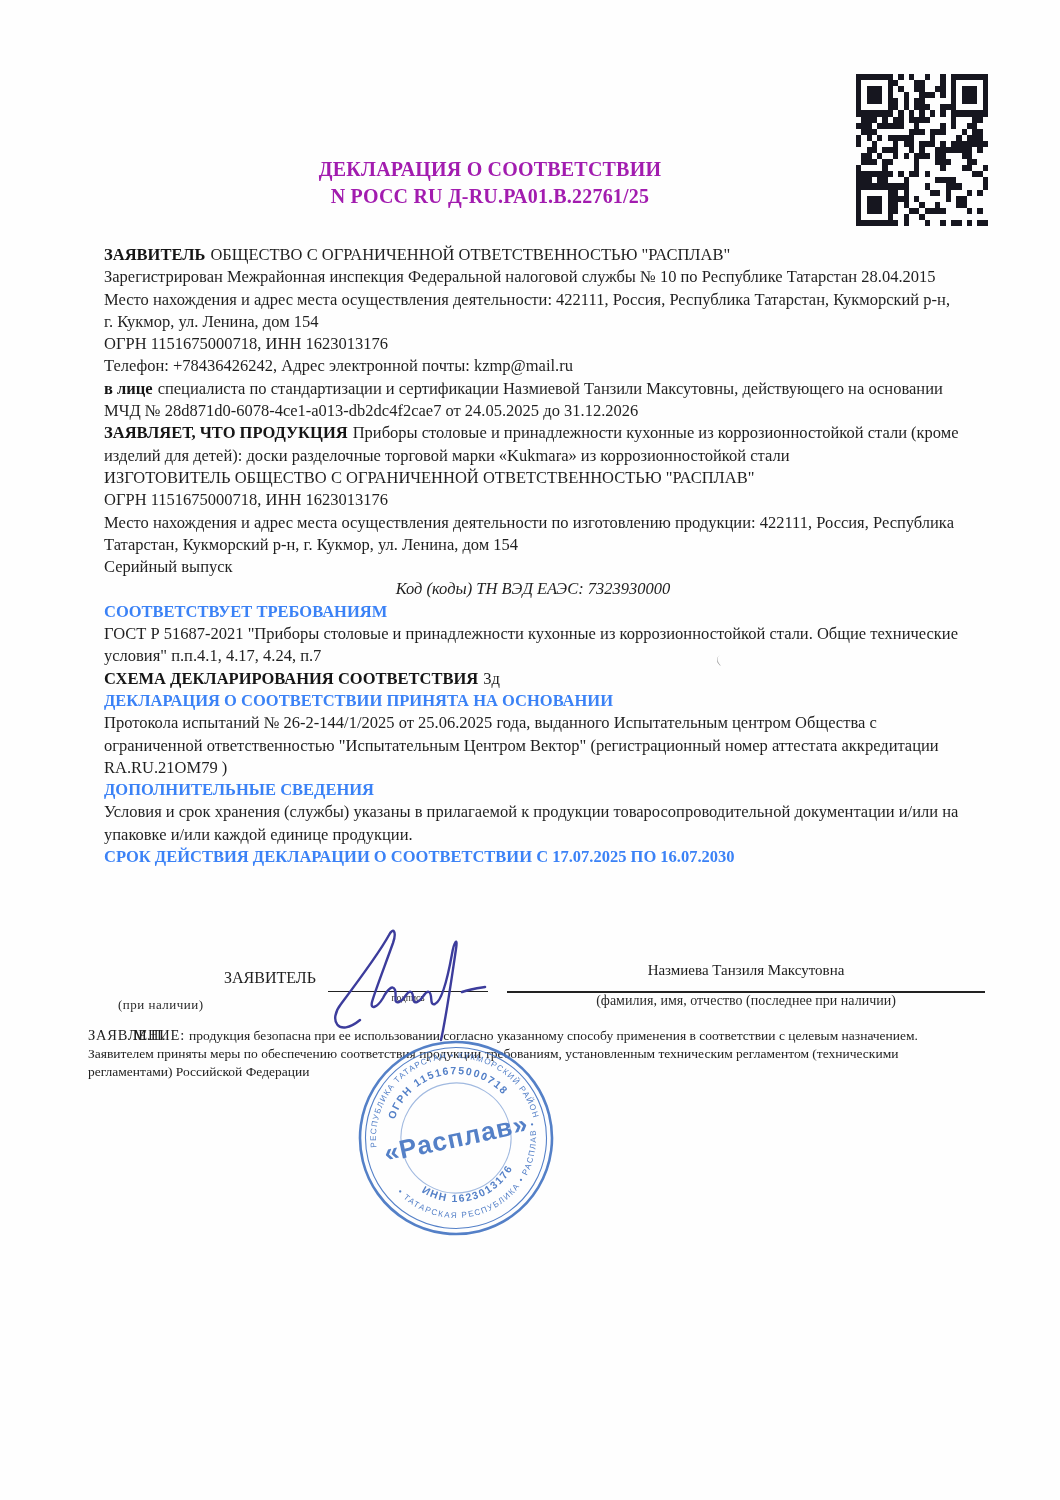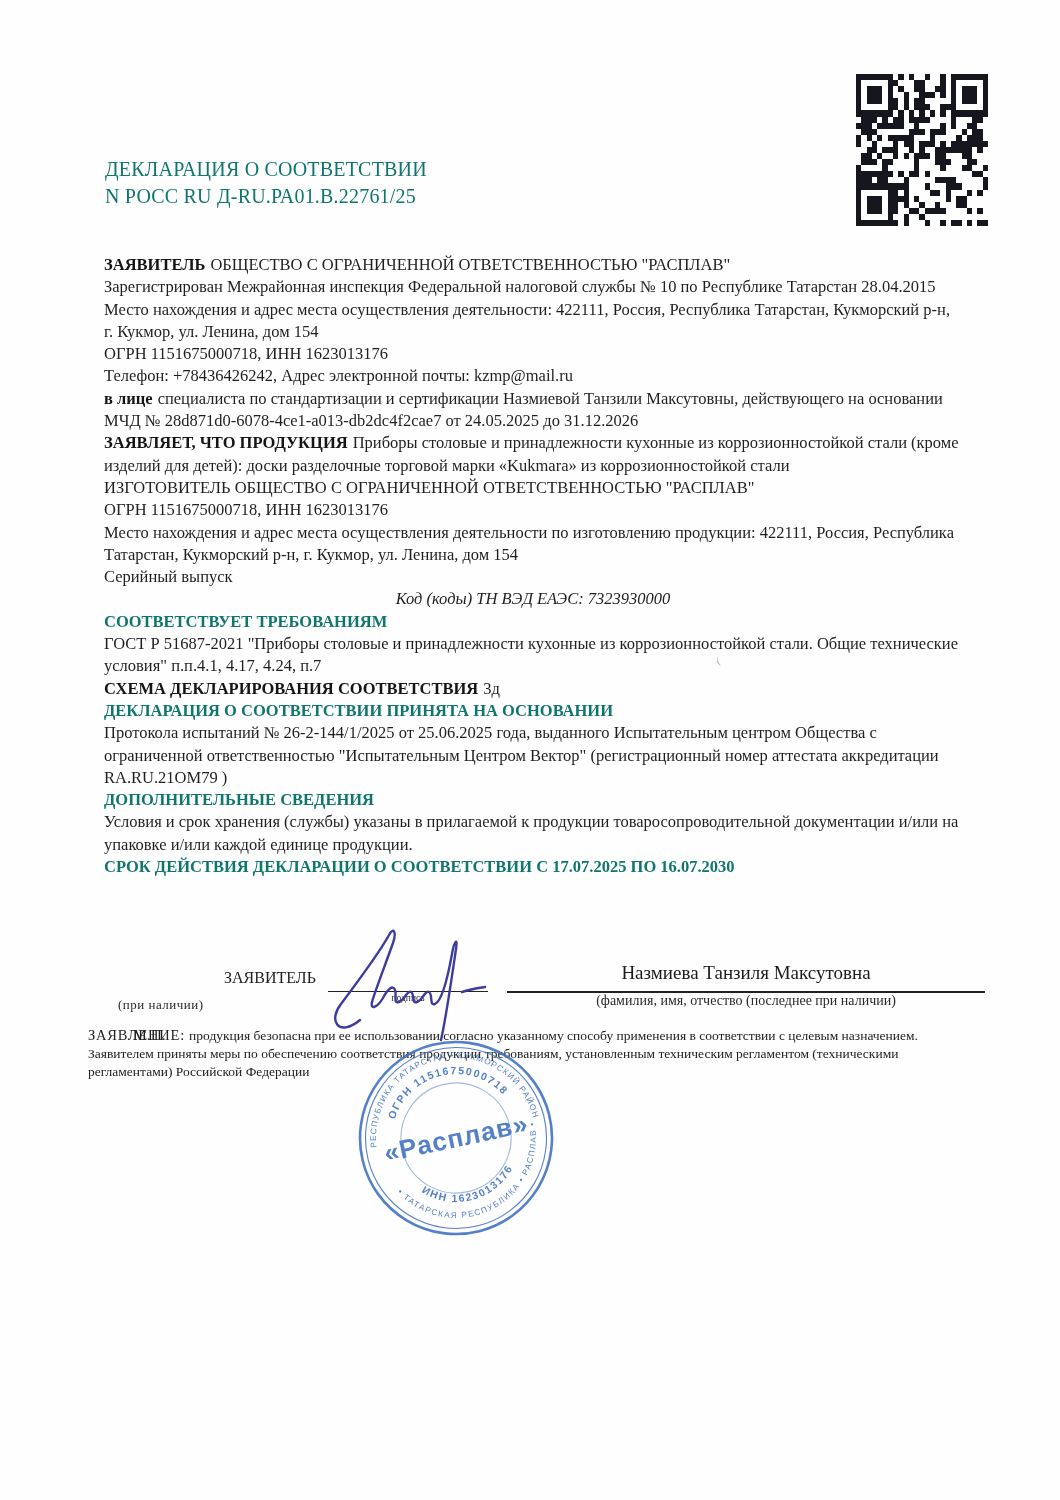--- a/index.html
+++ b/index.html
@@ -10,47 +10,47 @@
     font-family:"Liberation Serif","DejaVu Serif",serif;
     color:#1e1e1e;
     overflow:hidden;
   }
   
   .qr{position:absolute;left:856px;top:74px;width:132px;height:152px;}
   .qr svg{width:100%;height:100%;}
   
   .title-block{
     position:absolute;left:105px;top:156px;width:770px;
-    font-weight:normal;font-size:20px;line-height:27px;
-    color:#0f766e;letter-spacing:.2px;
+    text-align:center;font-weight:bold;font-size:20px;line-height:27px;
+    color:#a21caf;letter-spacing:.2px;
   }
   
   .content{
-    position:absolute;left:104px;top:254px;width:858px;
+    position:absolute;left:104px;top:244px;width:858px;
     font-size:16.5px;line-height:22.3px;color:#1f1f1f;
   }
   .content p{margin:0;}
   .content p.sp{}
   .content strong{font-weight:bold;color:#151515;margin-right:5px;}
   .center-line{text-align:center;font-style:italic;}
-  .bold-line{font-weight:bold;color:#0f766e;}
+  .bold-line{font-weight:bold;color:#3b82f6;}
   .stray-mark{
     position:absolute;left:716px;top:655px;width:9px;height:9px;
     border-left:1.5px solid #8a8a8a;border-radius:70% 0 0 0;
     transform:rotate(-40deg);opacity:.7;
   }
   
   .sig-row{position:absolute;left:0;top:0;width:1060px;font-size:15.5px;}
   .mp-label{position:absolute;left:133px;top:1026px;}
   .mp-note{position:absolute;left:118px;top:997px;font-size:13px;letter-spacing:.5px;color:#2a2a2a;}
   .applicant-label{position:absolute;left:224px;top:969px;font-size:16px;}
   .sig-line{position:absolute;left:328px;top:960px;width:160px;height:31px;border-bottom:1.8px solid #222;}
   .sig-note{position:absolute;left:328px;top:993px;width:160px;text-align:center;font-size:9.5px;color:#2a2a2a;}
   .name-line{position:absolute;left:507px;top:960px;width:478px;height:31px;border-bottom:2px solid #222;}
-  .holder-name{position:absolute;left:507px;top:962px;width:478px;text-align:center;font-size:19px;color:#1c1c1c;}
+  .holder-name{position:absolute;left:507px;top:962px;width:478px;text-align:center;font-size:15px;color:#1c1c1c;}
   .name-note{position:absolute;left:507px;top:993px;width:478px;text-align:center;font-size:14px;color:#2a2a2a;}
   .signature-ink{position:absolute;left:322px;top:928px;width:210px;height:115px;pointer-events:none;}
   
   .statement{
     position:absolute;left:88px;top:1012px;width:880px;
     font-size:13.5px;line-height:18px;color:#222;
   }
   .statement .st-label{font-size:14.5px;letter-spacing:.8px;margin-right:4px;}
   
   .stamp{position:absolute;left:348px;top:1030px;width:216px;height:216px;opacity:.88;}

